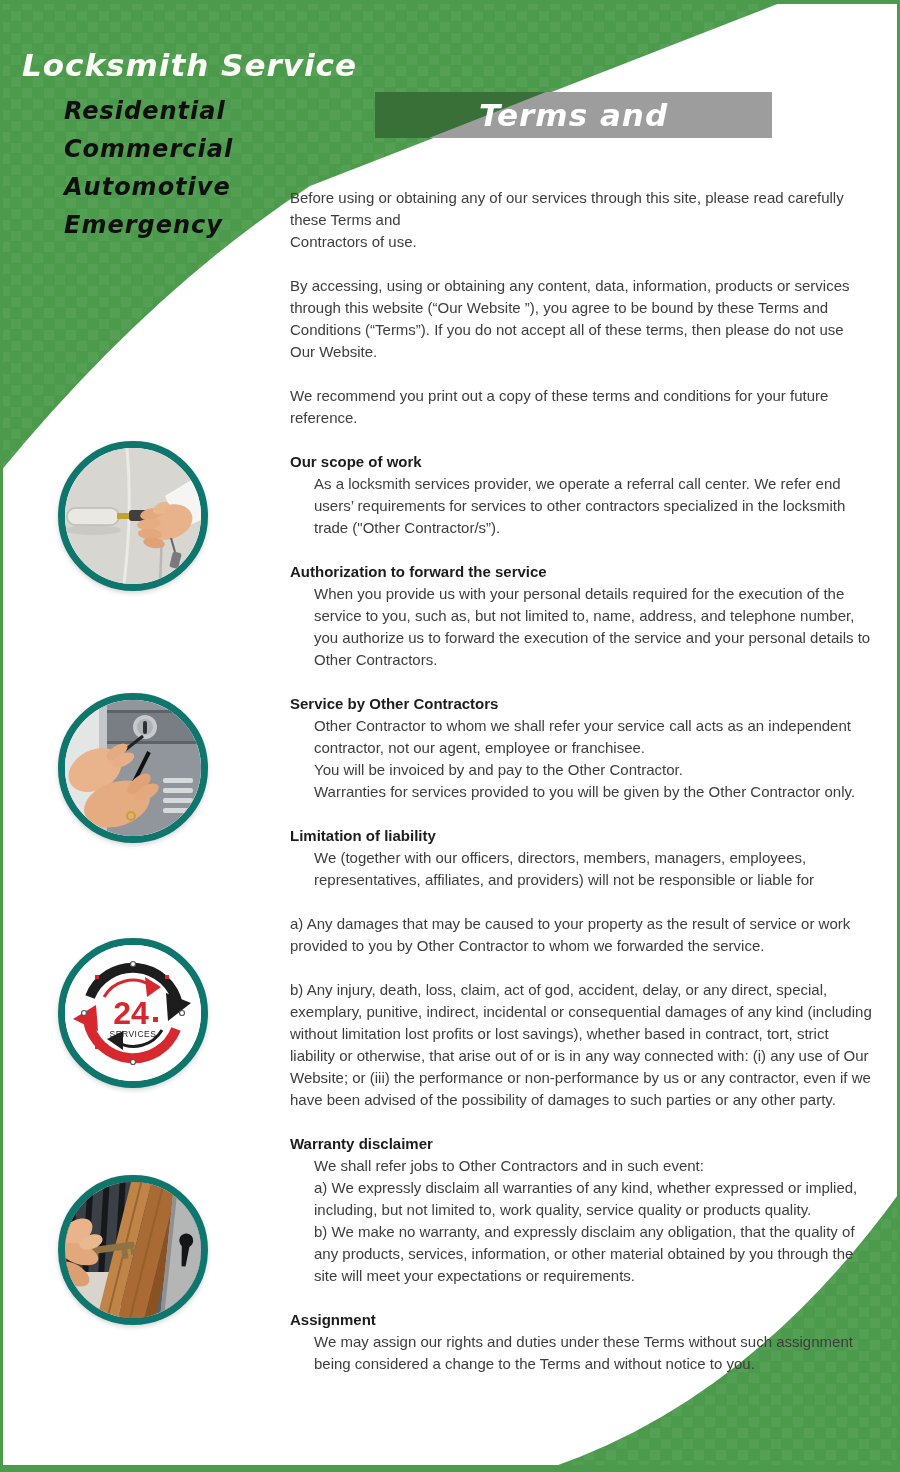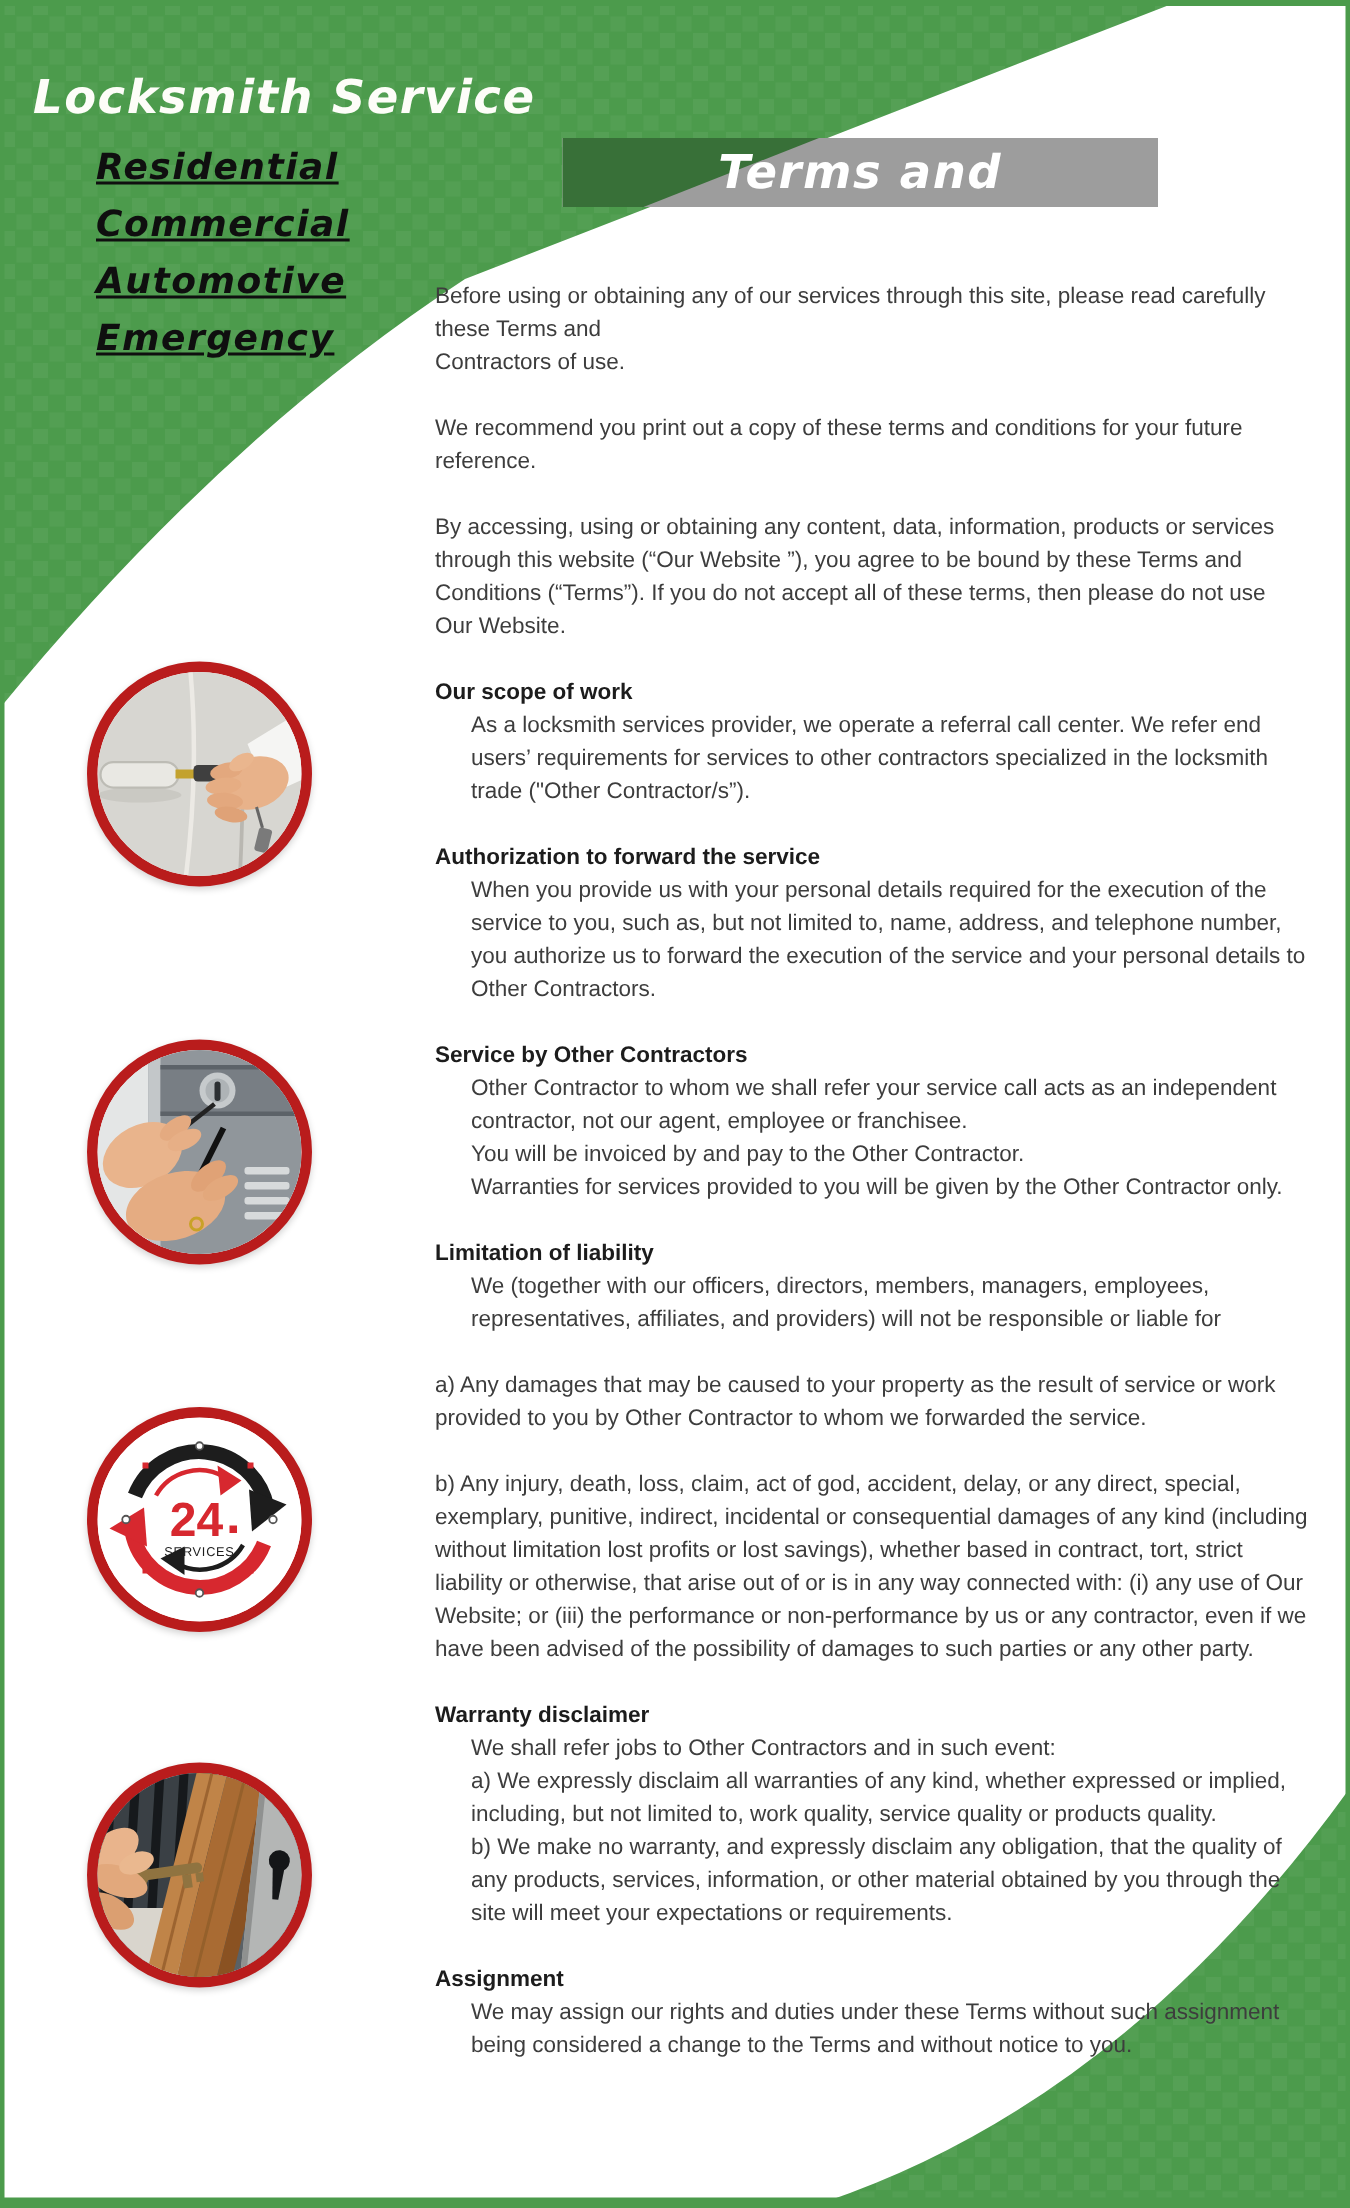--- a/index.html
+++ b/index.html
@@ -12,29 +12,29 @@
   .edge-left{top:0;left:0;width:3px;height:100%;}
   .edge-right{top:0;right:0;width:3px;height:100%;}
   .edge-bottom{bottom:0;left:0;width:100%;height:7px;}
 
   .top-shape{position:absolute;top:0;left:0;z-index:1;}
   .bottom-swoosh{position:absolute;bottom:0;right:0;z-index:1;}
 
   .brand{position:absolute;left:22px;top:36px;z-index:2;color:#fdfdf8;
          font:italic 800 31px/1.1 "DejaVu Sans",sans-serif;letter-spacing:1px;margin-top:12px;}
   .menu{position:absolute;left:64px;top:92px;z-index:2;}
-  .menu-item{font:italic 800 24px/38px "DejaVu Sans",sans-serif;color:#0f0f0f;letter-spacing:1px;cursor:pointer;text-decoration:underline;}
+  .menu-item{font:italic 800 24px/38px "DejaVu Sans",sans-serif;color:#0f0f0f;letter-spacing:1px;cursor:pointer;}
 
   .banner{position:absolute;left:375px;top:92px;width:397px;height:46px;background:#9d9d9d;z-index:2;overflow:hidden;}
   .banner-overlap{position:absolute;inset:0;background:#387038;
                   clip-path:polygon(0 0,171px 0,54px 100%,0 100%);}
   .banner-title{position:relative;margin:0;text-align:center;color:#ffffff;
                 font:italic 800 31px/46px "DejaVu Sans",sans-serif;letter-spacing:1px;}
 
-  .circle{position:absolute;left:58px;width:136px;height:136px;margin:0;border:7px solid #b91c1c;
+  .circle{position:absolute;left:58px;width:136px;height:136px;margin:0;border:7px solid #0f766e;
           border-radius:50%;overflow:hidden;background:#fff;z-index:2;
           box-shadow:0 2px 5px rgba(0,0,0,.18);}
   .c1{top:441px;} .c2{top:693px;} .c3{top:938px;} .c4{top:1175px;}
   .circle svg{display:block;}
 
   .content{position:absolute;left:290px;top:187px;width:582px;z-index:3;}
   .content p{margin:22px 0 0;font:15px/22px "Liberation Sans",sans-serif;color:#3d3d3d;white-space:pre-line;}
   .content h2{margin:22px 0 0;font:bold 15px/22px "Liberation Sans",sans-serif;color:#1c1c1c;}
   .content h2 + p{margin-top:0;margin-left:24px;}
   .content :first-child{margin-top:0;}
@@ -197,22 +197,22 @@
       <ellipse cx="10" cy="52" rx="20" ry="12" fill="#e9b48c" transform="rotate(-38 10 52)"></ellipse>
       <ellipse cx="14" cy="72" rx="20" ry="10" fill="#e2a87c" transform="rotate(18 14 72)"></ellipse>
       <ellipse cx="8" cy="92" rx="18" ry="10" fill="#db9f71" transform="rotate(30 8 92)"></ellipse>
       <ellipse cx="26" cy="60" rx="12" ry="7" fill="#eab88f" transform="rotate(-20 26 60)"></ellipse>
     </svg>
   </figure>
 
   <main class="content">
     <p>Before using or obtaining any of our services through this site, please read carefully these Terms and
 Contractors of use.</p>
+    <p>By accessing, using or obtaining any content, data, information, products or services through this website (“Our Website ”), you agree to be bound by these Terms and Conditions (“Terms”). If you do not accept all of these terms, then please do not use Our Website.</p>
     <p>We recommend you print out a copy of these terms and conditions for your future reference.</p>
-    <p>By accessing, using or obtaining any content, data, information, products or services through this website (“Our Website ”), you agree to be bound by these Terms and Conditions (“Terms”). If you do not accept all of these terms, then please do not use Our Website.</p>
     <h2>Our scope of work</h2>
     <p>As a locksmith services provider, we operate a referral call center. We refer end users’ requirements for services to other contractors specialized in the locksmith trade ("Other Contractor/s”).</p>
     <h2>Authorization to forward the service</h2>
     <p>When you provide us with your personal details required for the execution of the service to you, such as, but not limited to, name, address, and telephone number, you authorize us to forward the execution of the service and your personal details to Other Contractors.</p>
     <h2>Service by Other Contractors</h2>
     <p>Other Contractor to whom we shall refer your service call acts as an independent contractor, not our agent, employee or franchisee.
 You will be invoiced by and pay to the Other Contractor.
 Warranties for services provided to you will be given by the Other Contractor only.</p>
     <h2>Limitation of liability</h2>
     <p>We (together with our officers, directors, members, managers, employees, representatives, affiliates, and providers) will not be responsible or liable for</p>

